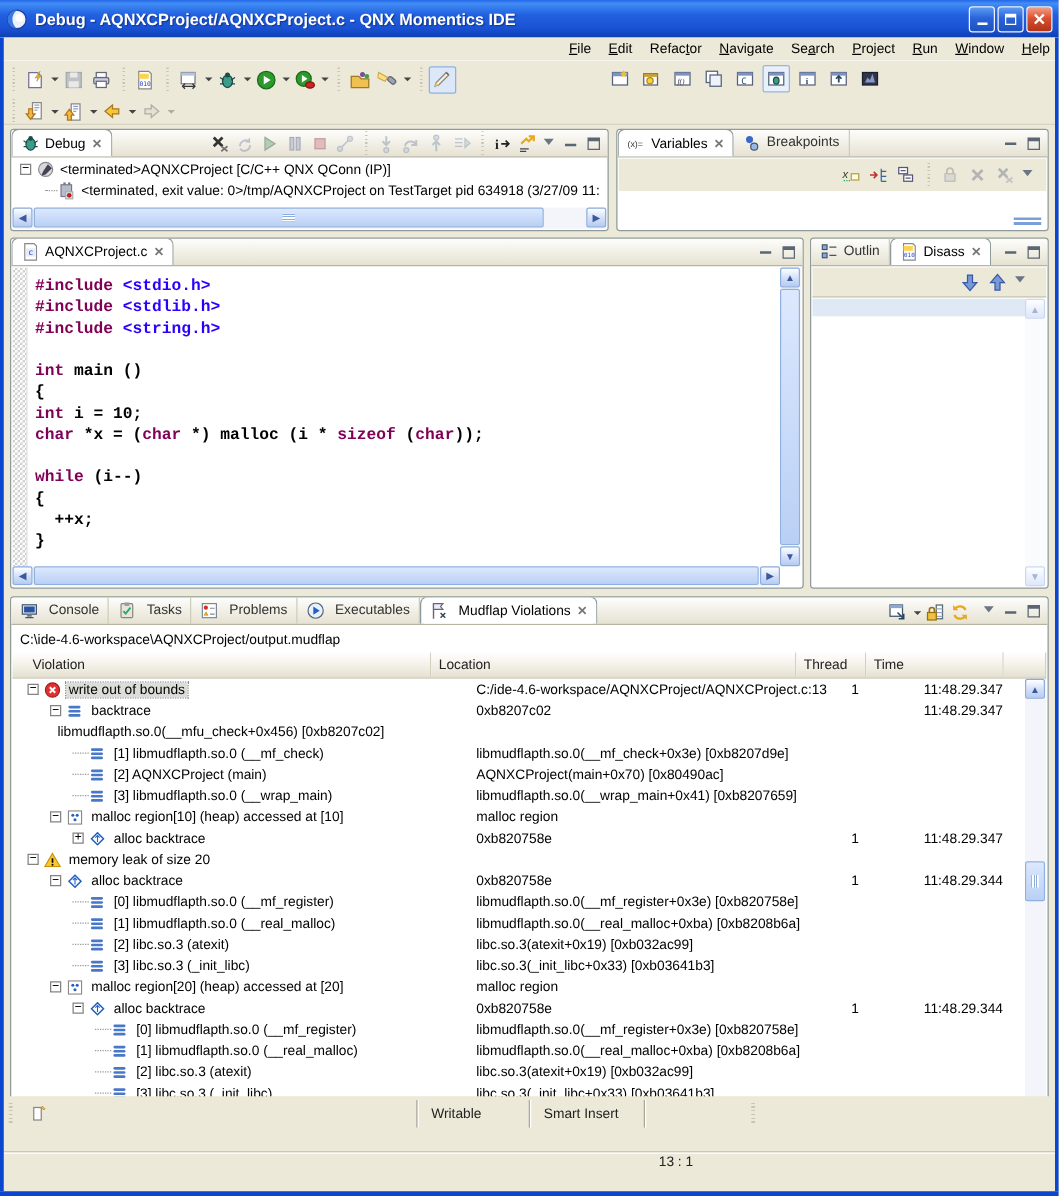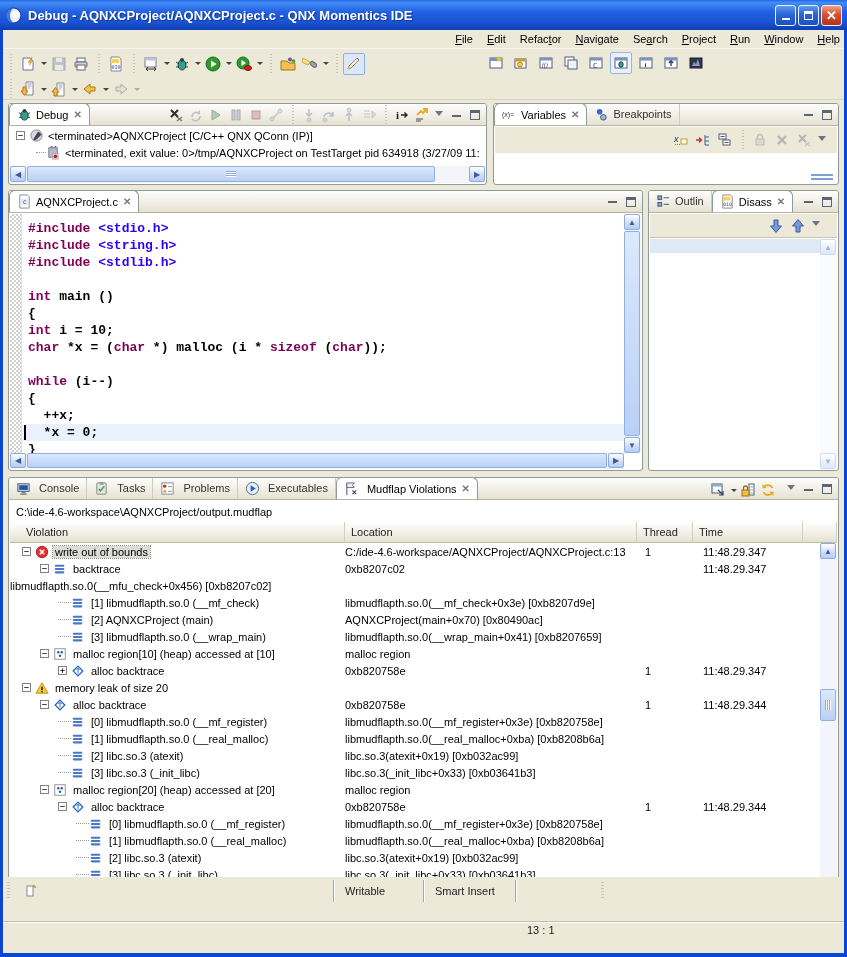--- a/index.html
+++ b/index.html
@@ -102,21 +102,21 @@
   .ol-content { position:absolute; left:1px; right:1px; top:48px; bottom:1px; background:#fff; }
   .ol-hl { height:14px; background:#dfe9f6; margin-right:17px; }
 
   
   .bp-path { position:absolute; left:1px; right:1px; top:23px; height:21px; background:#fff; display:flex; align-items:center; padding-left:6px; }
   .bp-header { position:absolute; left:1px; right:1px; top:44px; height:21px; display:flex; }
   .bp-hcell { background:linear-gradient(180deg,#ffffff,#eeebdf 70%,#e4e0d0); border-right:1px solid #d4d0c0; border-bottom:1px solid #c0bcac; display:flex; align-items:center; padding-left:6px; color:#222; }
   .bp-rows { position:absolute; left:1px; right:18px; top:65px; bottom:1px; background:#fff; overflow:hidden; }
   .mv-row { height:17px; display:flex; align-items:center; white-space:nowrap; }
   .mv-cell-v { flex:none; width:335px; display:flex; align-items:center; overflow:hidden; }
-  .mv-cell-l { flex:none; width:292px; overflow:hidden; }
+  .mv-cell-l { flex:none; width:292px; overflow:hidden;margin-left:36px; }
   .mv-cell-t { flex:none; width:56px; padding-left:8px; }
   .mv-cell-ti { flex:none; width:110px; padding-left:10px; }
   .mv-row svg { width:14px; height:14px; margin-right:4px; flex:none; }
   .mv-label { padding:0 2px; }
   .mv-label.sel { background:#dcdcd8; outline:1px dotted #888; }
 
   
   .status-groove { left:3px; top:921px; width:841px; height:2px; border-top:1px solid #c0bcac; border-bottom:1px solid #fff; }
   .statusbar { left:3px; top:877px; width:841px; height:42px; background:#ece9d8; }
   .st-cell { position:absolute; top:3px; height:22px; display:flex; align-items:center; padding-left:10px; color:#222; }
@@ -674,32 +674,31 @@
             <span></span>
           </div>
         <div class="vbtn vbtn-max">
             <span></span>
           </div>
       </div>
     </div>
     <div class="ed-ruler"></div>
     <div class="ed-code" id="ed-code" style="padding-top: 6px;">
         <div class="code-line"><span class="tok-k">#include</span><span class="tok-p"> </span><span class="tok-s">&lt;stdio.h&gt;</span></div>
+        <div class="code-line"><span class="tok-k">#include</span><span class="tok-p"> </span><span class="tok-s">&lt;stdlib.h&gt;</span></div>
         <div class="code-line"><span class="tok-k">#include</span><span class="tok-p"> </span><span class="tok-s">&lt;string.h&gt;</span></div>
-        <div class="code-line"><span class="tok-k">#include</span><span class="tok-p"> </span><span class="tok-s">&lt;stdlib.h&gt;</span></div>
         <div class="code-line"></div>
         <div class="code-line"><span class="tok-k">int</span><span class="tok-p"> main ()</span></div>
         <div class="code-line"><span class="tok-p">{</span></div>
         <div class="code-line"><span class="tok-k">int</span><span class="tok-p"> i = 10;</span></div>
         <div class="code-line"><span class="tok-k">char</span><span class="tok-p"> *x = (</span><span class="tok-k">char</span><span class="tok-p"> *) malloc (i * </span><span class="tok-k">sizeof</span><span class="tok-p"> (</span><span class="tok-k">char</span><span class="tok-p">));</span></div>
         <div class="code-line"></div>
         <div class="code-line"><span class="tok-k">while</span><span class="tok-p"> (i--)</span></div>
         <div class="code-line"><span class="tok-p">{</span></div>
         <div class="code-line"><span class="tok-p">  ++x;</span></div>
-        <div class="code-line hl"><span class="tok-p">  *x = 0;</span></div>
         <div class="code-line"><span class="tok-p">}</span></div>
       </div>
     <div class="sb-v" style="right:1px; top:23px; width:17px; bottom:17px;">
       <div class="sb-btn arrow-u" style="top:0; left:0; width:16px; height:16px;"></div>
       <div class="sb-btn arrow-d" style="bottom:0; left:0; width:16px; height:16px;"></div>
       <div class="sb-thumb" style="left:0; top:17px; width:16px; bottom:17px;"></div>
     </div>
     <div class="sb-h" style="left:1px; right:18px; bottom:1px; height:16px;">
       <div class="sb-btn arrow-l" style="left:0; top:0; width:16px; height:15px;"></div>
       <div class="sb-btn arrow-r" style="right:0; top:0; width:16px; height:15px;"></div>

